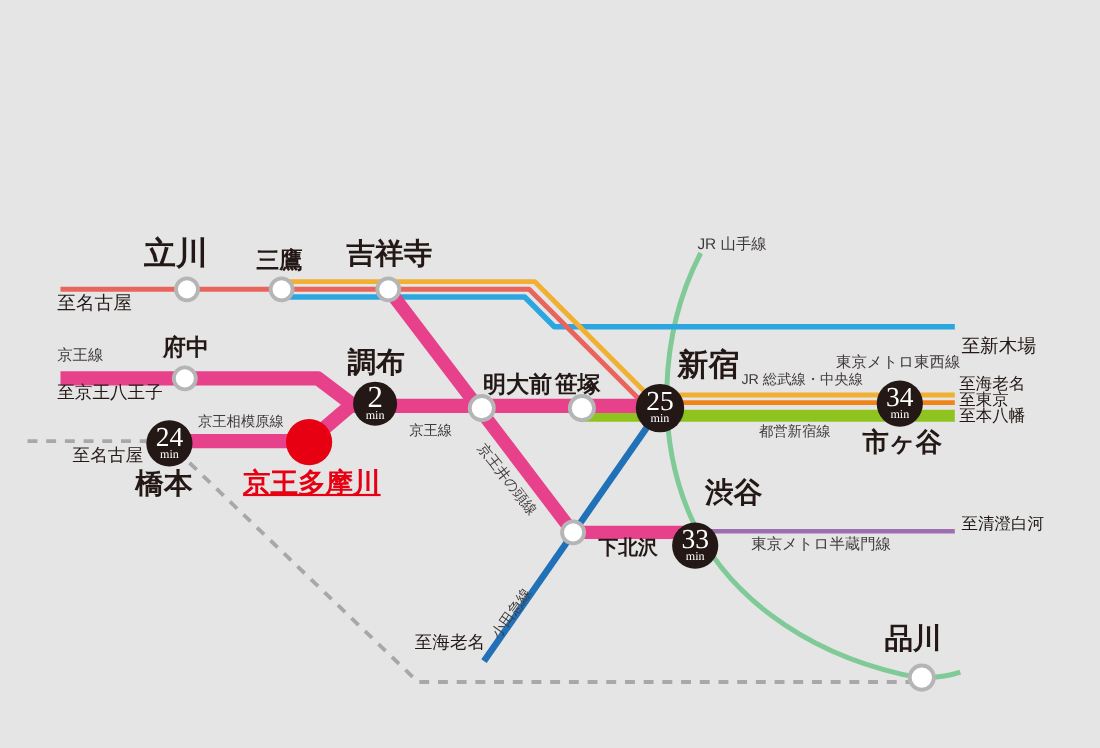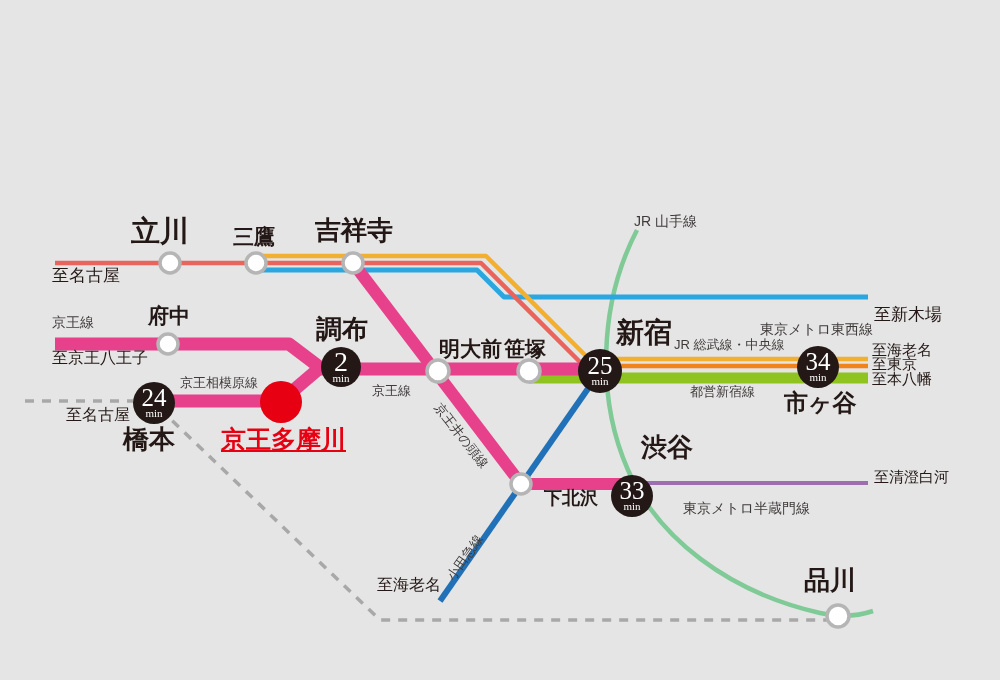--- a/index.html
+++ b/index.html
@@ -81,21 +81,21 @@
 
   <div class="lbl ln" style="left:52px;top:315px;font-size:14px;">京王線</div>
   <div class="lbl ln" style="left:372px;top:384px;font-size:13px;">京王線</div>
   <div class="lbl ln" style="left:180px;top:376px;font-size:13px;">京王相模原線</div>
   <div class="lbl ln" style="left:437px;top:398px;font-size:13px;transform:rotate(52deg);transform-origin:left center;">京王井の頭線</div>
   <div class="lbl ln" style="left:450px;top:572px;font-size:13px;transform:rotate(-55deg);transform-origin:left center;">小田急線</div>
   <div class="lbl ln" style="left:634px;top:214px;font-size:14px;">JR 山手線</div>
   <div class="lbl ln" style="left:760px;top:274px;font-size:14px;margin-top:48px;">東京メトロ東西線</div>
   <div class="lbl ln" style="left:674px;top:338px;font-size:13px;">JR 総武線・中央線</div>
   <div class="lbl ln" style="left:690px;top:385px;font-size:13px;text-align:center;">都営新宿線</div>
-  <div class="lbl ln" style="left:683px;top:501px;font-size:14px;">東京メトロ半蔵門線</div>
+  <div class="lbl ln" style="left:683px;top:487px;font-size:14px;">東京メトロ半蔵門線</div>
 
   <div class="lbl dest" style="left:52px;top:267px;font-size:17px;">至名古屋</div>
   <div class="lbl dest" style="left:52px;top:350px;font-size:16px;">至京王八王子</div>
   <div class="lbl dest" style="left:66px;top:407px;font-size:16px;">至名古屋</div>
   <div class="lbl dest" style="left:874px;top:288px;font-size:17px;margin-top:18px;">至新木場</div>
   <div class="lbl dest" style="left:872px;top:343px;font-size:15px;">至海老名</div>
   <div class="lbl dest" style="left:872px;top:357px;font-size:15px;">至東京</div>
   <div class="lbl dest" style="left:872px;top:372px;font-size:15px;">至本八幡</div>
   <div class="lbl dest" style="left:874px;top:470px;font-size:15px;">至清澄白河</div>
   <div class="lbl dest" style="left:377px;top:577px;font-size:16px;">至海老名</div>

